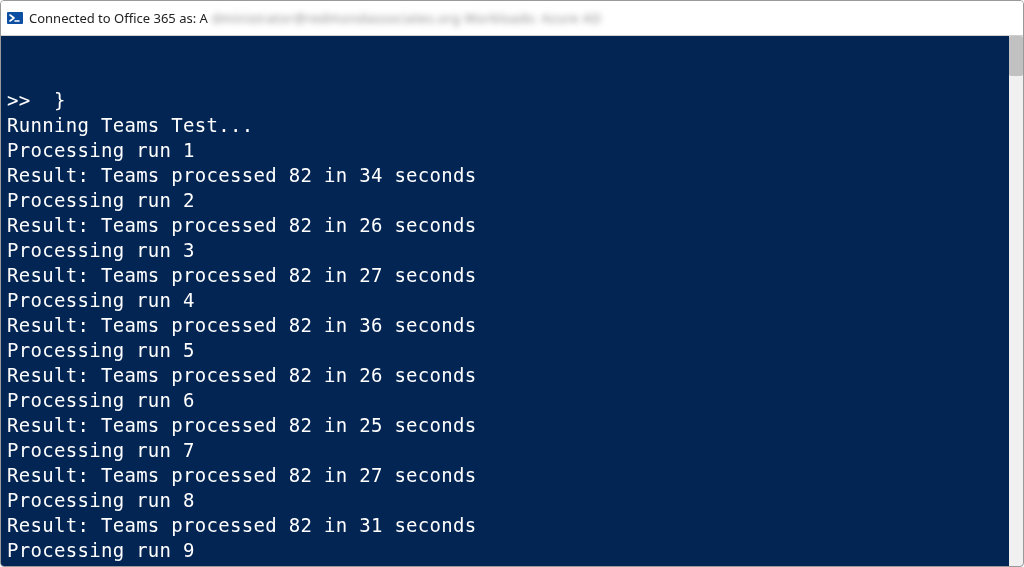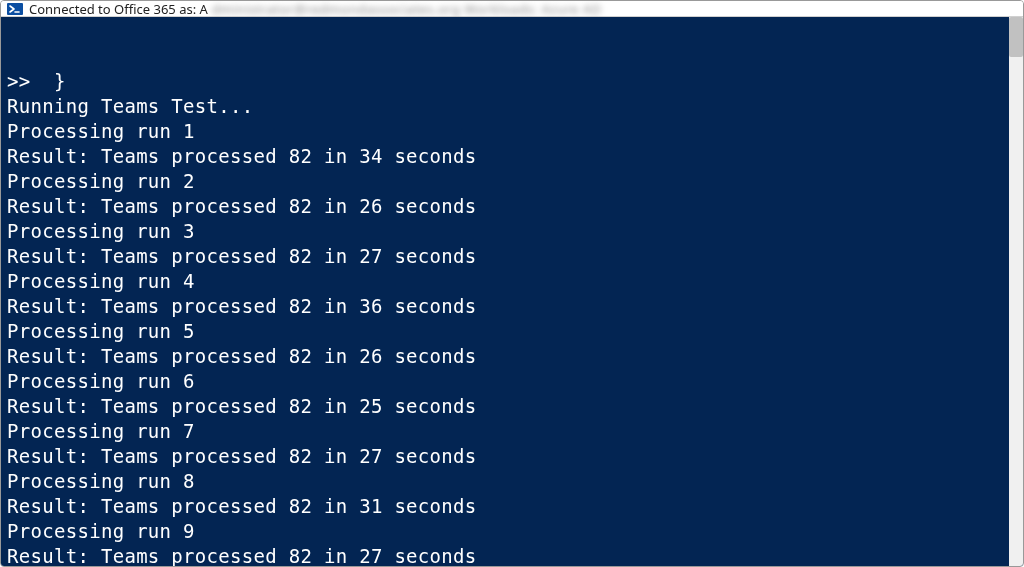--- a/index.html
+++ b/index.html
@@ -1,18 +1,18 @@
 <!DOCTYPE html>
 <html><head>
   <meta charset="utf-8">
   <style>
     * { box-sizing: border-box; margin: 0; padding: 0; }
     html, body { width: 1024px; height: 567px; overflow: hidden; font-family: "Segoe UI", system-ui, sans-serif; background: #fff; }
     .window { width: 1024px; height: 567px; background: #fff; border: 1px solid #999; border-radius: 4px; overflow: hidden; display: flex; flex-direction: column; }
-    .titlebar { height: 16px; background: #fff; display: flex; align-items: center; padding: 0 6px; gap: 6px; border-bottom: 1px solid #d0d0d0; font-size: 13px; color: #222; }
+    .titlebar { height: 35px; background: #fff; display: flex; align-items: center; padding: 0 6px; gap: 6px; border-bottom: 1px solid #d0d0d0; font-size: 13px; color: #222; }
     .ps-icon { width: 16px; height: 16px; display: inline-flex; align-items: center; justify-content: center; }
     .title-text { white-space: nowrap; display: flex; align-items: baseline; gap: 4px; }
     .blurred { filter: blur(3px); color: #888; user-select: none; letter-spacing: 0.5px; }
     .console { flex: 1; background: #032553; color: #fff; font-family: "Consolas", "Menlo", monospace; font-size: 19px; line-height: 25px; padding: 2px 6px; white-space: pre; overflow: hidden; letter-spacing: 0.3px; position: relative; }
     .scrollbar { position: absolute; right: 0; top: 0; width: 14px; height: 100%; background: #f0f0f0; }
     .scroll-thumb { position: absolute; right: 0; top: 0; width: 14px; height: 40px; background: #c1c1c1; border-radius: 2px; }
   </style>
 </head>
 <body>
 

